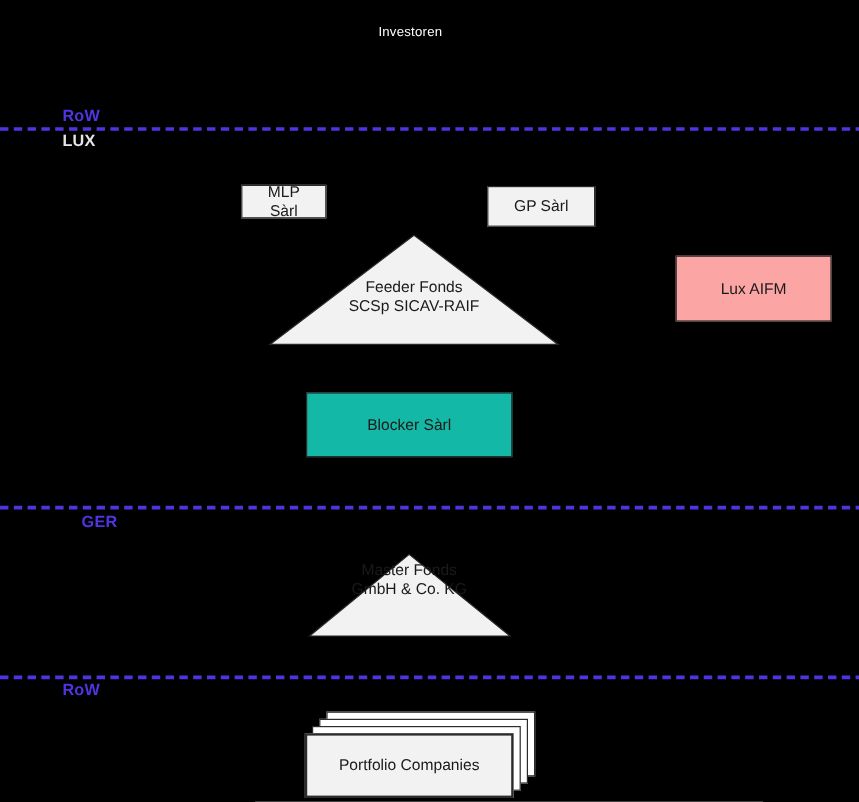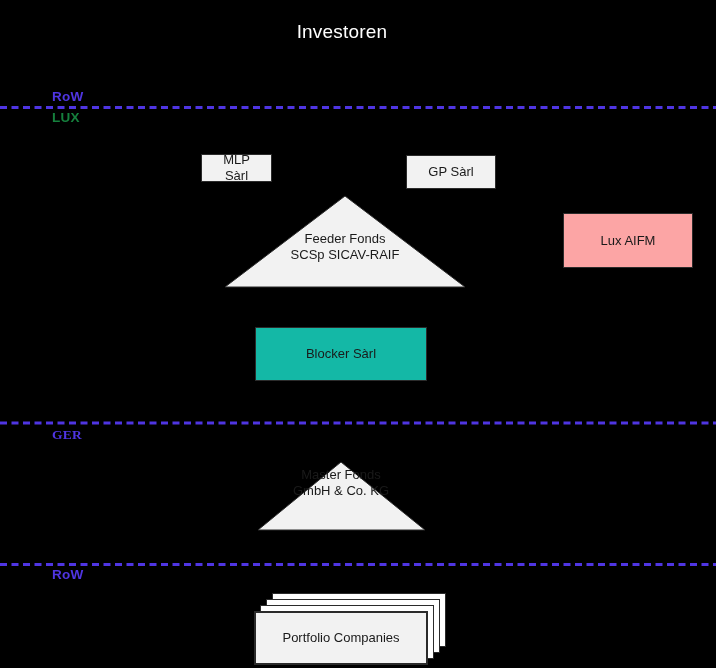--- a/index.html
+++ b/index.html
@@ -16,34 +16,34 @@
     left: 0; top: 0;
     width: 716px; height: 668px;
   }
   .boundary { stroke-width: 3; stroke-dasharray: 7 4.5; }
   .tri { stroke: #2b2b2b; stroke-width: 1; }
 
   .title {
     position: absolute;
     left: 262px; top: 21px; width: 160px;
     text-align: center;
-    font-size: 19px;
+    font-size: 11px;
     letter-spacing: 0.2px;
   }
 
   .zone-label {
     position: absolute;
     font-size: 13.5px;
     font-weight: bold;
     letter-spacing: 0.2px;
     padding-left: 44px;
   }
   #zl-row-top    { left: 8px; top: 89px; }
   #zl-lux        { left: 8px; top: 110px; }
-  #zl-ger        { left: 8px; top: 427px; font-family: Liberation Serif, serif; }
+  #zl-ger        { left: 24px; top: 427px; }
   #zl-row-bottom { left: 8px; top: 567px; }
 
   .box {
     position: absolute;
     box-sizing: border-box;
     display: flex;
     flex-direction: column;
     align-items: center;
     justify-content: center;
     border: 1px solid #2b2b2b;
@@ -91,21 +91,21 @@
     <line class="boundary" x1="0" y1="107.5" x2="716" y2="107.5" stroke="#4F35E2"></line>
     <line class="boundary" x1="0" y1="423" x2="716" y2="423" stroke="#4F35E2"></line>
     <line class="boundary" x1="0" y1="564.5" x2="716" y2="564.5" stroke="#4F35E2"></line>
     <polygon class="tri" points="345,196 465,287 225,287" fill="#F2F2F2"></polygon>
     <polygon class="tri" points="341,462 425,530 258,530" fill="#F2F2F2"></polygon>
   </svg>
 
   <div class="title" style="color: rgb(255, 255, 255);">Investoren</div>
 
   <span class="zone-label" id="zl-row-top" style="color: rgb(79, 53, 226);">RoW</span>
-  <span class="zone-label" id="zl-lux" style="color: #15803d;">LUX</span>
+  <span class="zone-label" id="zl-lux" style="color: #e5e5e5;">LUX</span>
   <span class="zone-label" id="zl-ger" style="color: rgb(79, 53, 226);">GER</span>
   <span class="zone-label" id="zl-row-bottom" style="color: rgb(79, 53, 226);">RoW</span>
 
   <div class="box" id="box-mlp" style="background-color: rgb(242, 242, 242);">
     <span>MLP</span>
     <span>Sàrl</span>
   </div>
 
   <div class="box" id="box-gp" style="background-color: rgb(242, 242, 242);">
     <span>GP Sàrl</span>

